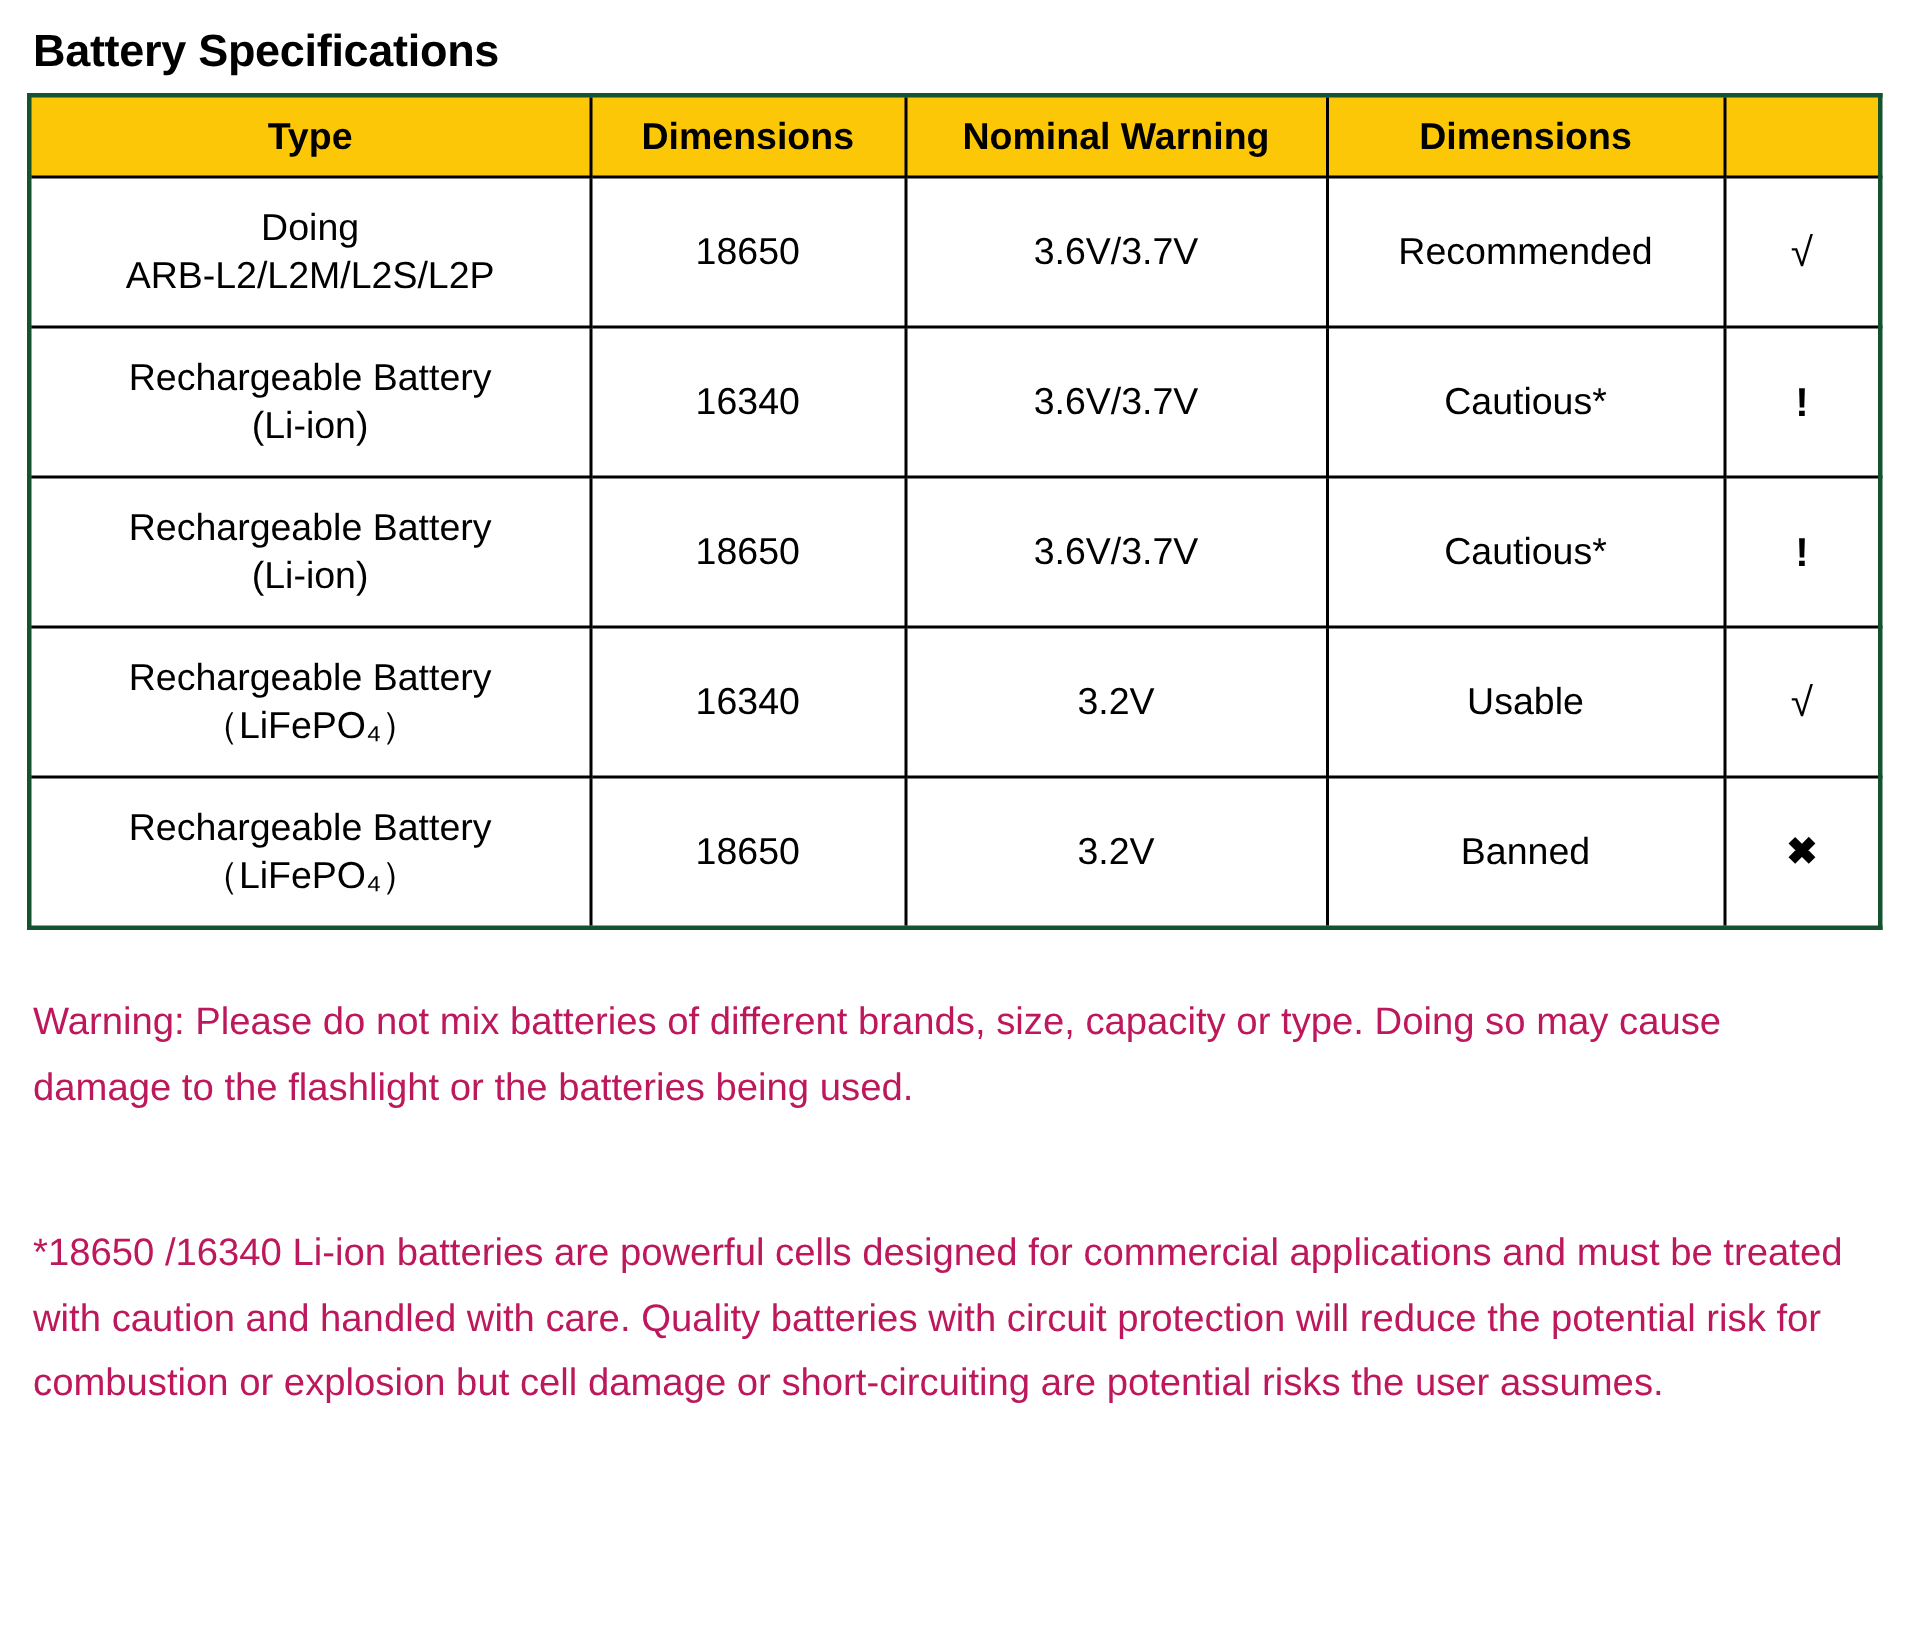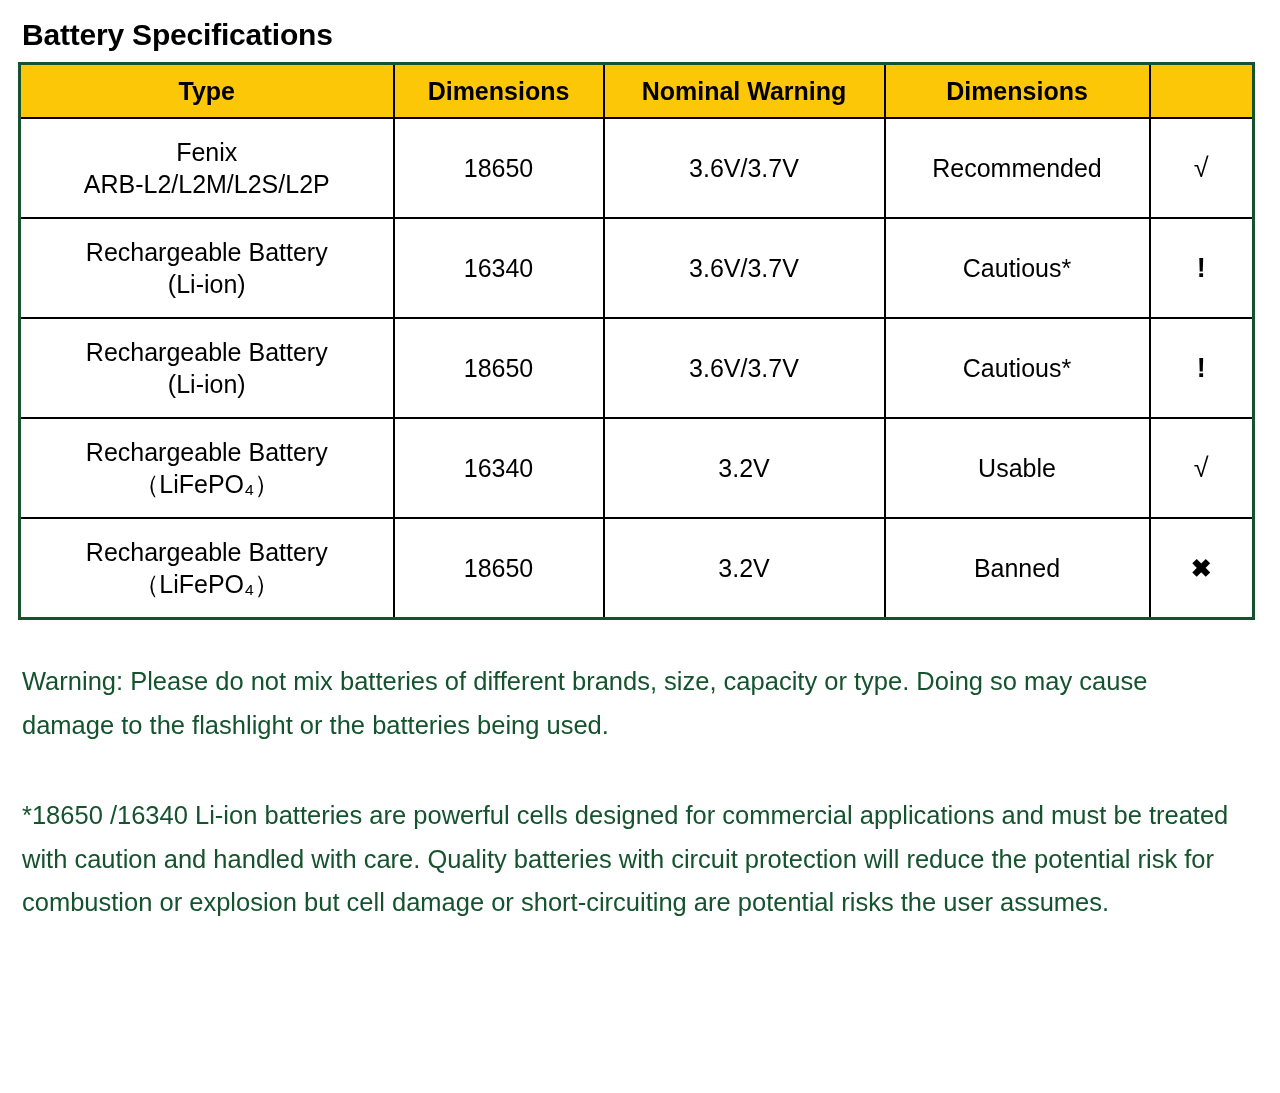--- a/index.html
+++ b/index.html
@@ -72,23 +72,23 @@
   .mark.cross { font-size: 25px; }
 
   .notes {
     margin: 40px 0 0 4px;
     width: 1215px;
   }
   .notes p {
     margin: 0;
     font-size: 25.5px;
     line-height: 1.72;
-    color: #14532d;
+    color: #be185d;
   }
-  .notes p.gap { margin-top: 46px; }
+  .notes p.gap { margin-top: 66px; }
 </style>
 </head>
 <body>
 
 <div class="page">
 
   <h1 class="doc-title">Battery Specifications</h1>
 
   <table class="spec">
     <colgroup>
@@ -104,21 +104,21 @@
         <th>Dimensions</th>
         <th>Nominal Warning</th>
         <th>Dimensions</th>
         <th class="blank"></th>
       </tr>
     </thead>
     <tbody>
 
       <tr>
         <td class="cell-type row-h1">
-          <div>Fenix</div>
+          <div>Doing</div>
           <div>ARB-L2/L2M/L2S/L2P</div>
         </td>
         <td class="row-h1">18650</td>
         <td class="row-h1">3.6V/3.7V</td>
         <td class="row-h1">Recommended</td>
         <td class="row-h1">
           <span class="mark check">√</span>
         </td>
       </tr>
 

